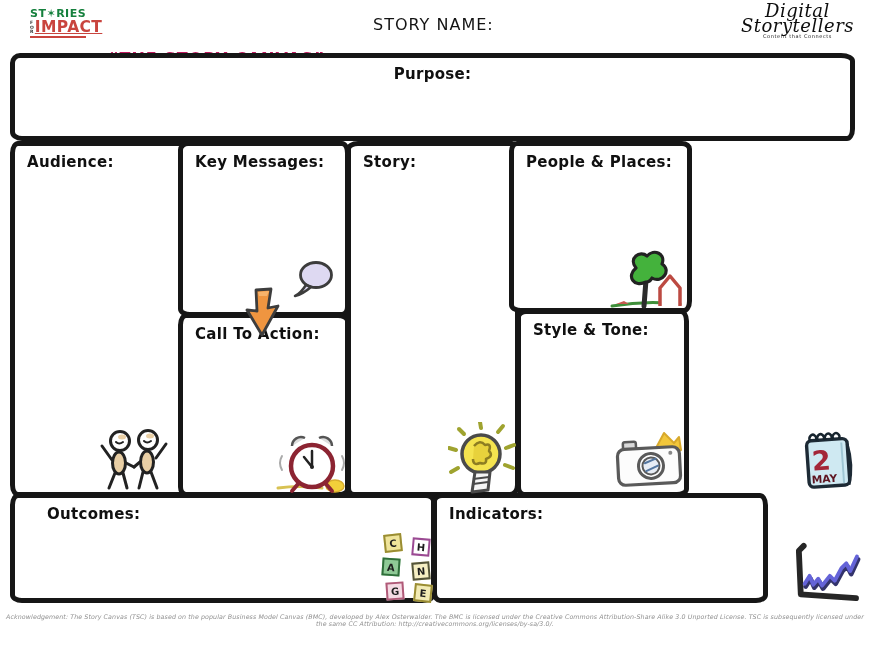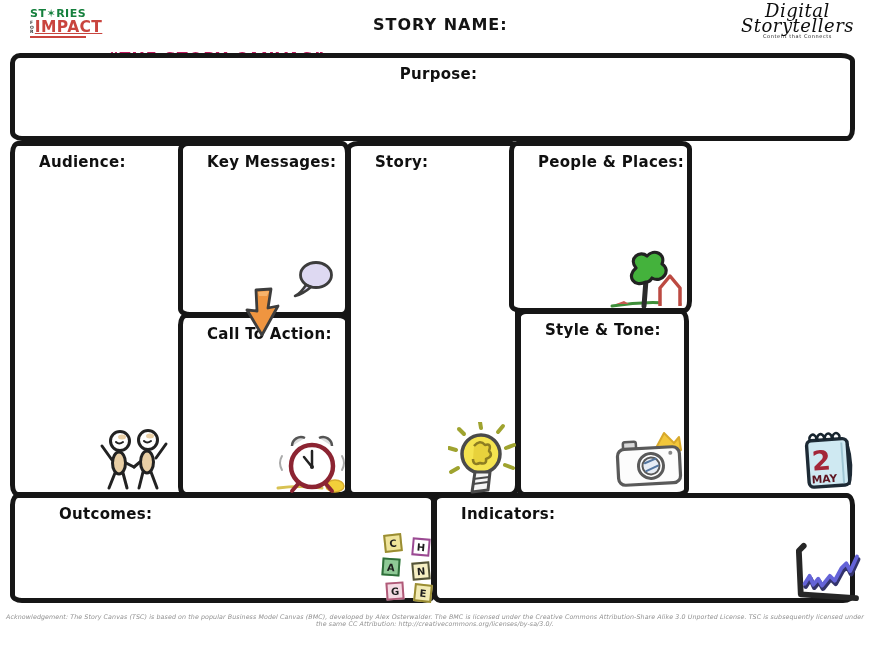--- a/index.html
+++ b/index.html
@@ -6,32 +6,32 @@
   .canvas {
     position:relative; width:870px; height:653px; background:#fff;
     font-family:"DejaVu Sans", sans-serif; overflow:hidden;
   }
   .box {
     position:absolute; box-sizing:border-box; background:#fff;
     border:5px solid #161616;
   }
   .label {
     display:block; font-weight:800; font-size:15px; letter-spacing:.3px;
-    color:#101010; padding:7px 0 0 12px;margin-left:12px;
+    color:#101010; padding:7px 0 0 12px;
   }
   .label-center { text-align:center; padding-left:0; }
   .icon { position:absolute; }
   
   .logo-stories { position:absolute; left:30px; top:7px; width:70px; }
   .stories-line { font-weight:800; font-size:11px; letter-spacing:.5px; color:#15803d; line-height:13px;}
   .impact-row { display:flex; align-items:flex-end; border-bottom:2px solid #c9443e; padding-bottom:1px; width:56px;}
   .for-col { width:5px; font-size:4.5px; line-height:1.05; font-weight:700; word-break:break-all; color:#333; margin-right:1px;}
   .impact { color:#c9443e; font-weight:800; font-size:15.5px; line-height:15px; letter-spacing:.4px;text-decoration:underline; }
   .canvas-title { position:absolute; left:108px; top:17px; font-weight:800; font-size:16px; letter-spacing:1px; color:#be185d;margin-top:32px;}
-  .story-name { position:absolute; left:373px; top:15px; font-weight:700; font-size:16px; letter-spacing:1px; color:#141414;}
+  .story-name { position:absolute; left:373px; top:15px; font-weight:400; font-size:16px; letter-spacing:1px; color:#141414;}
   .logo-digital { position:absolute; right:16px; top:3px; text-align:center; color:#0d0d0d;
     font-family:"DejaVu Serif", serif; font-style:italic; font-weight:normal; }
   .dg-line { font-size:18px; line-height:15px; letter-spacing:.5px;}
   .dg-tag { font-size:5px; line-height:7px; font-style:normal; font-family:"DejaVu Sans",sans-serif; letter-spacing:.6px; color:#222;}
   
   .tile { position:absolute; width:18px; height:18px; box-sizing:border-box; border:2px solid #555;
     font-size:10px; font-weight:800; color:#1d1d1d; display:flex; align-items:center; justify-content:center; background:#fff;}
   
   .ack { position:absolute; left:0; right:0; top:613px; text-align:center; font-size:6.3px;
     font-style:italic; color:#8f8f8f; letter-spacing:.1px; }
@@ -86,21 +86,21 @@
 
   <div class="box" style="left:516px; top:309px; width:173px; height:188px; border-radius:10px 8px 12px 8px / 8px 12px 8px 10px;">
     <span class="label">Style &amp; Tone:</span>
   </div>
 
 
   <div class="box" style="left:10px; top:493px; width:426px; height:110px; border-radius:8px 10px 10px 12px / 12px 8px 10px 8px;padding-left:20px;">
     <span class="label">Outcomes:</span>
   </div>
 
-  <div class="box" style="left:432px; top:493px; width:423px; height:110px; border-radius:10px 8px 12px 8px / 8px 12px 8px 10px;">
+  <div class="box" style="left:432px; top:493px; width:336px; height:110px; border-radius:10px 8px 12px 8px / 8px 12px 8px 10px;">
     <span class="label">Indicators:</span>
   </div>
 
   <svg class="icon" style="left:98px; top:426px;" width="72" height="66" viewBox="0 0 72 66">
     <path d="M14 34 L4 20" stroke="#222" stroke-width="3" stroke-linecap="round"></path>
     <path d="M26 36 L36 41" stroke="#222" stroke-width="3" stroke-linecap="round"></path>
     <path d="M42 36 L36 41" stroke="#222" stroke-width="3" stroke-linecap="round"></path>
     <path d="M58 32 L68 18" stroke="#222" stroke-width="3" stroke-linecap="round"></path>
     <circle cx="22" cy="15" r="9.5" fill="#fff" stroke="#222" stroke-width="3"></circle>
     <ellipse cx="24" cy="11" rx="4" ry="2.5" fill="#e9cfa5"></ellipse>

